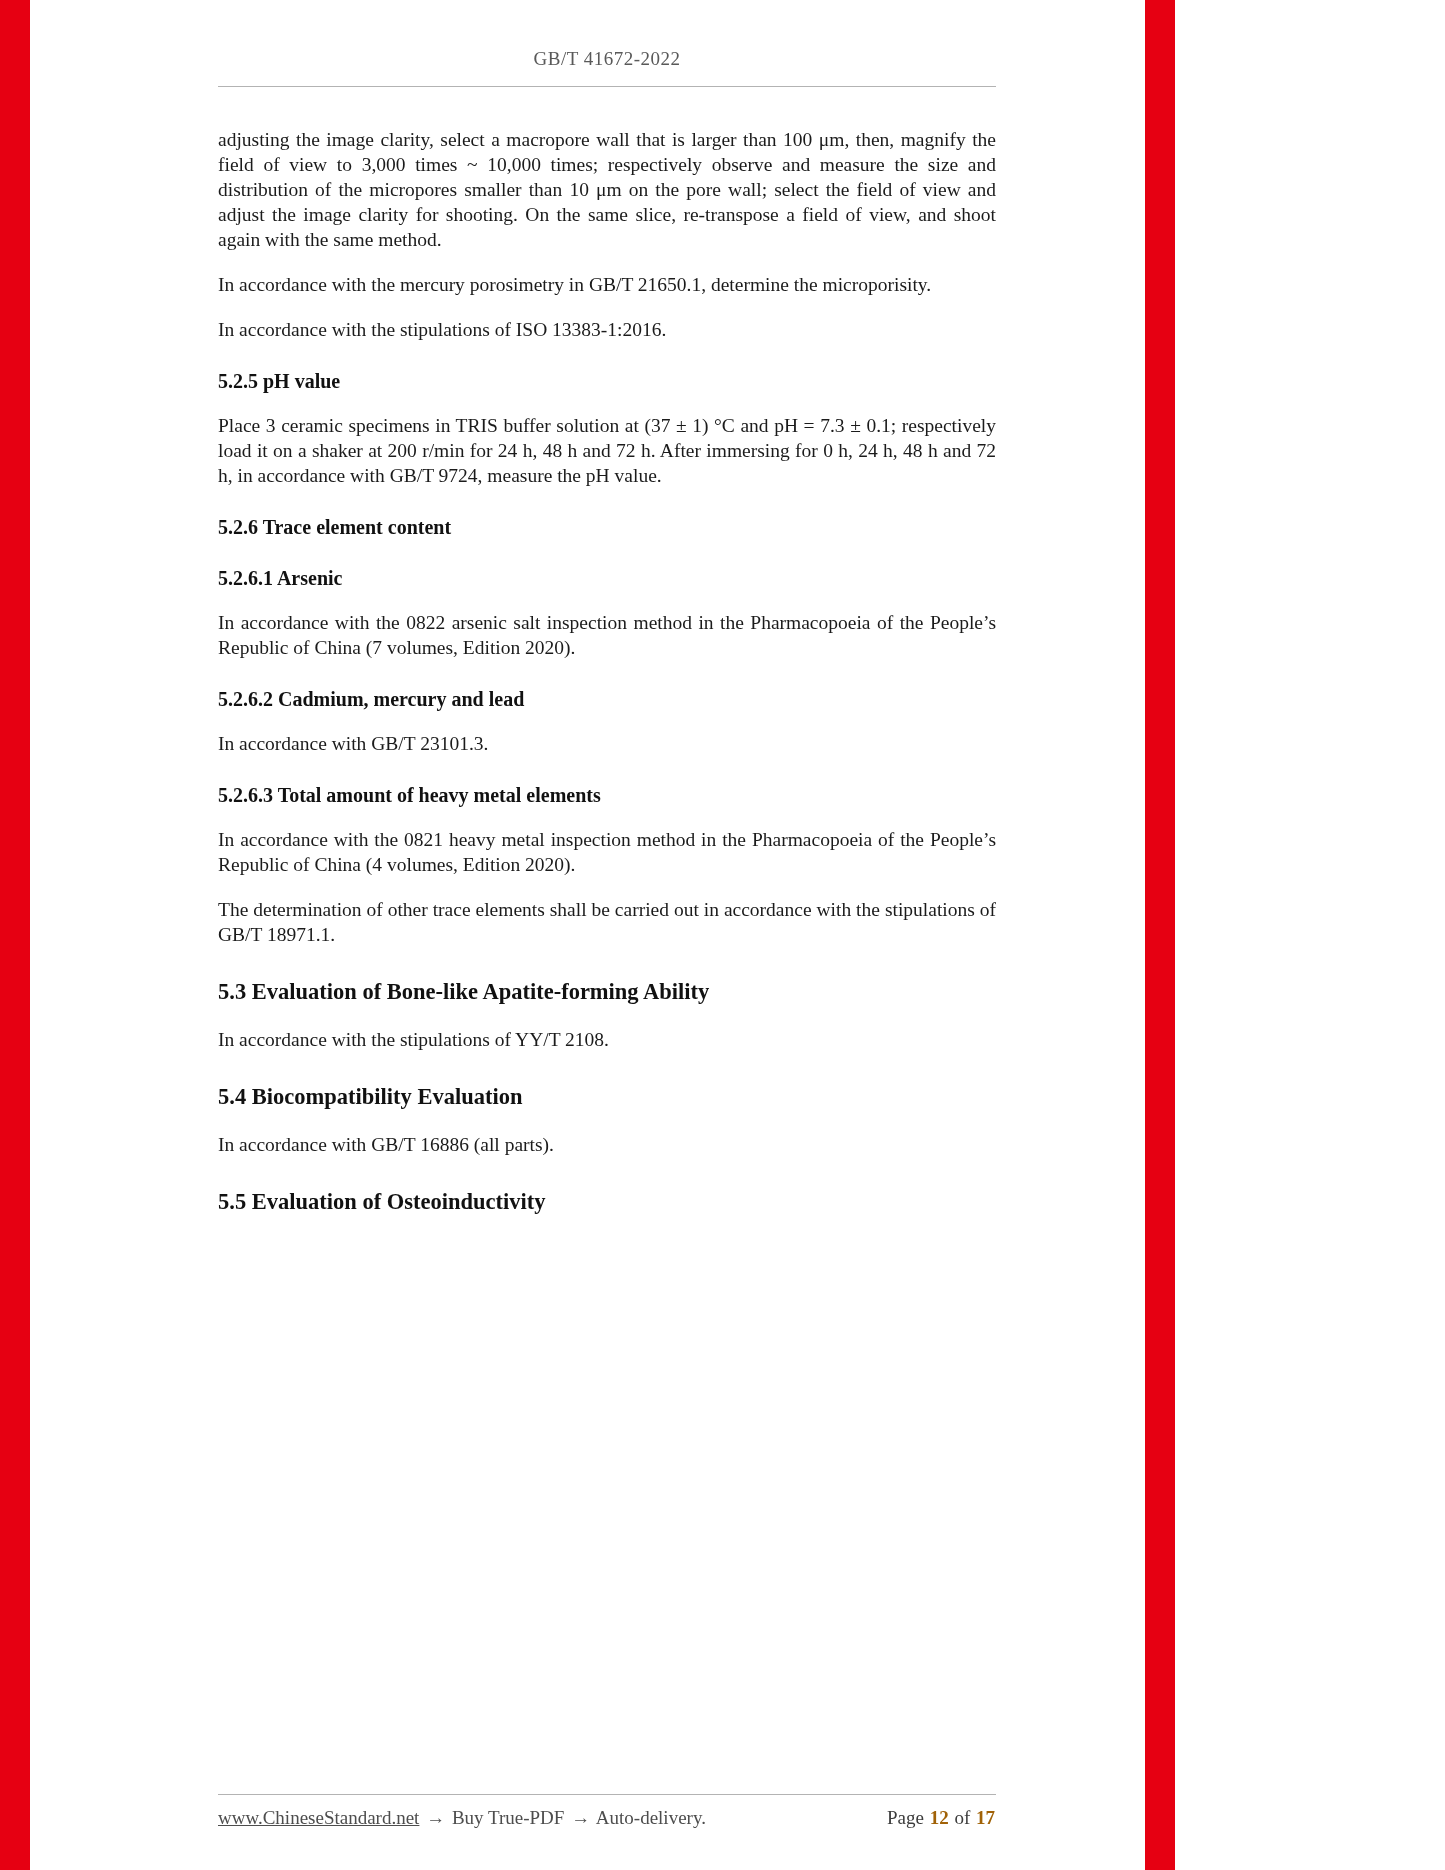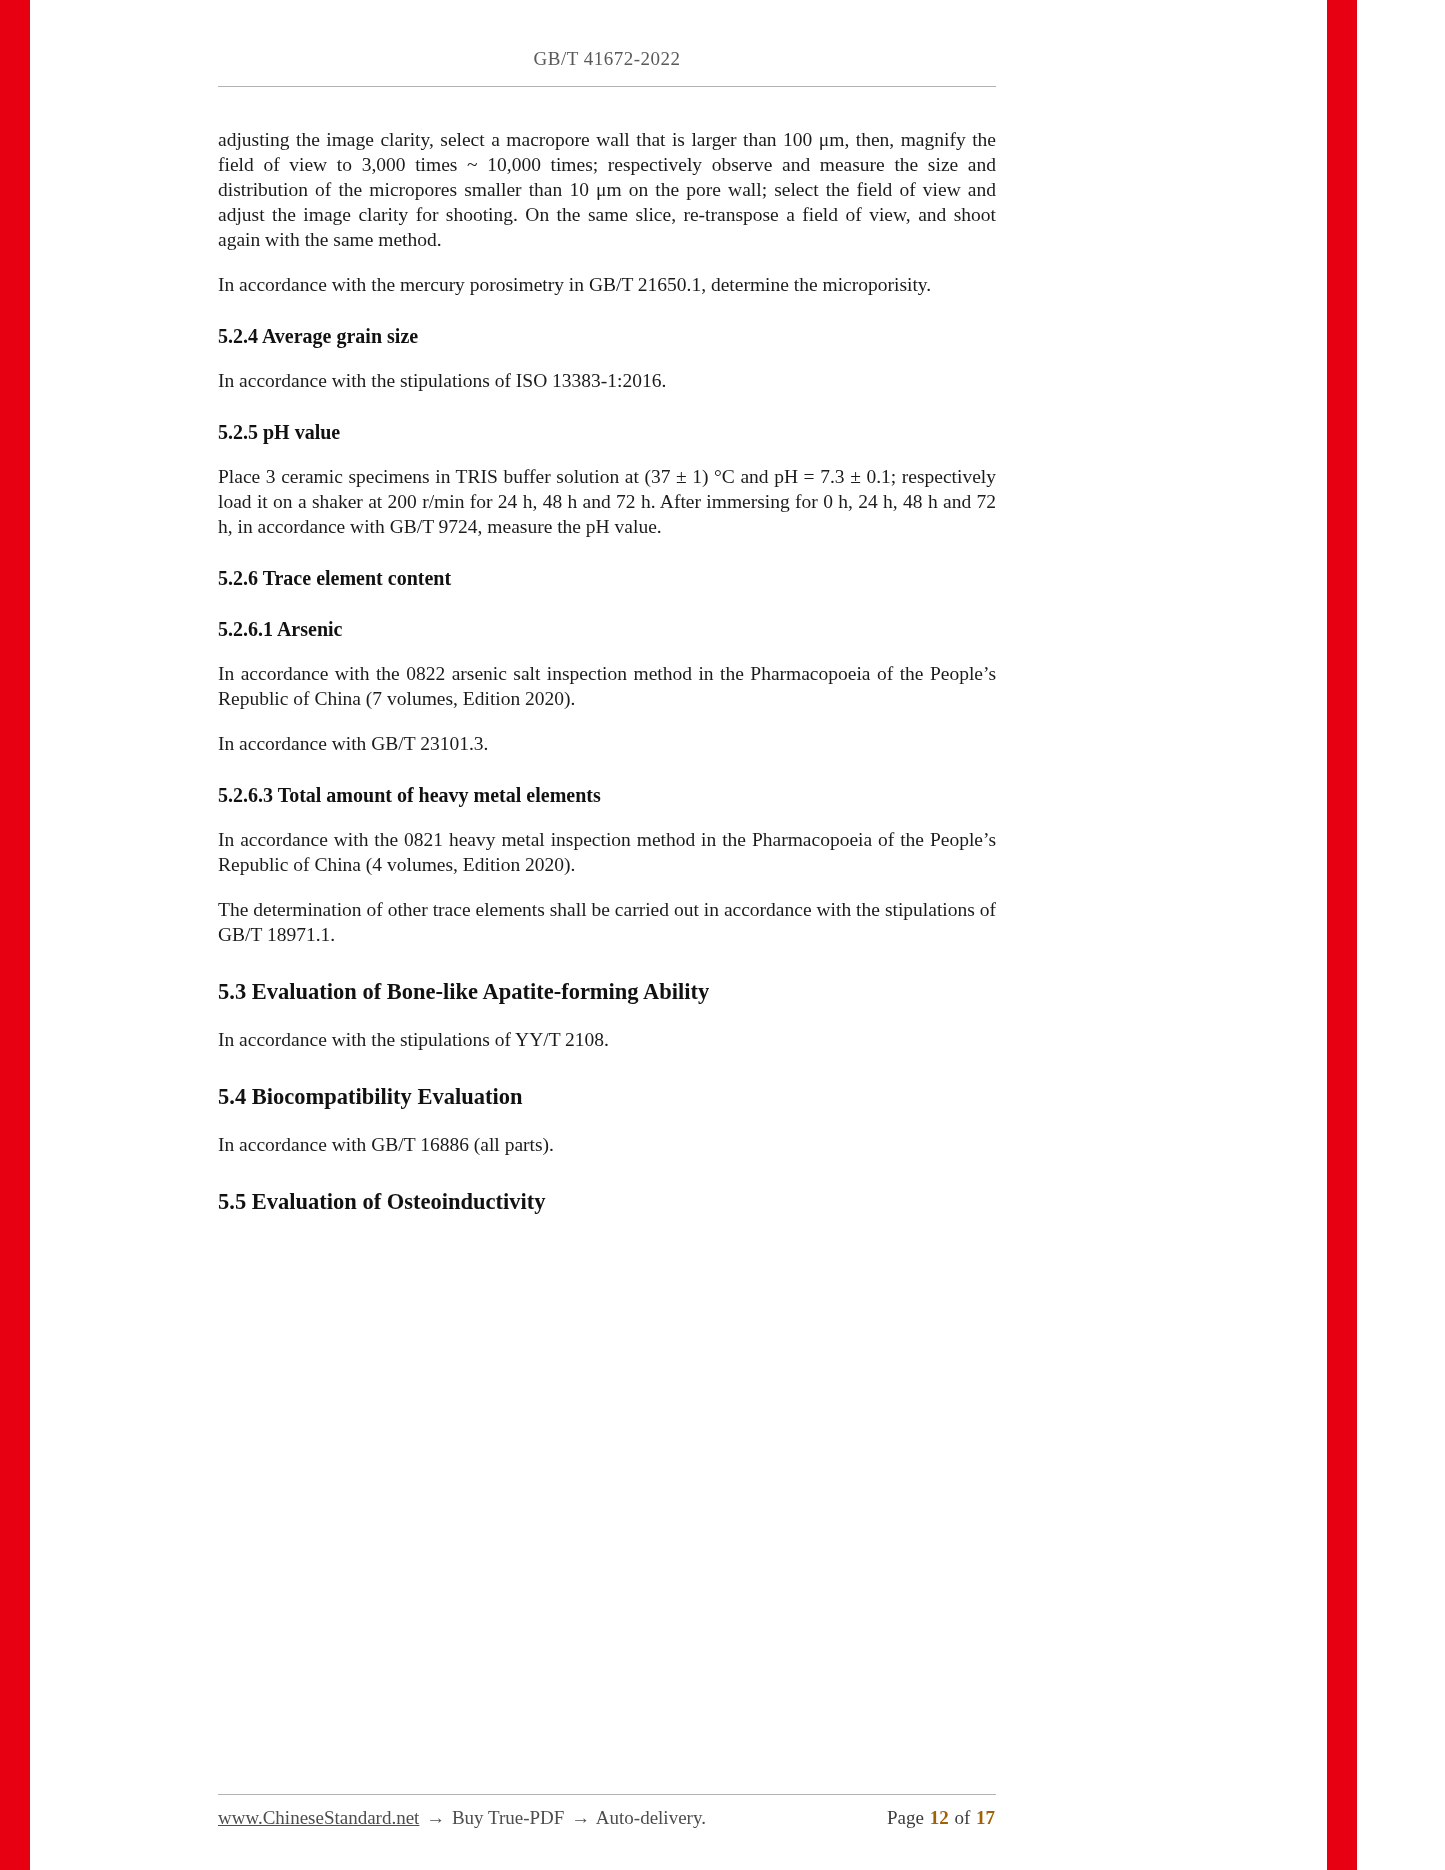--- a/index.html
+++ b/index.html
@@ -1,18 +1,18 @@
 <!DOCTYPE html>
 <html><head>
 <meta charset="utf-8">
 <style>
   html, body { margin: 0; padding: 0; background: #ffffff; }
   .doc {
     position: relative;
-    width: 1357px;
+    width: 1175px;
     height: 1870px;
     background: #ffffff;
     font-family: "Liberation Serif", "DejaVu Serif", serif;
     overflow: hidden;
   }
   .red-bar {
     position: absolute;
     top: 0;
     bottom: 0;
     width: 30px;
@@ -104,27 +104,27 @@
   <div class="content">
 
     <div>
       <div class="header-title">GB/T 41672-2022</div>
       <hr class="rule">
     </div>
 
     <div class="body-blocks">
       <p class="para">adjusting the image clarity, select a macropore wall that is larger than 100 μm, then, magnify the field of view to 3,000 times ~ 10,000 times; respectively observe and measure the size and distribution of the micropores smaller than 10 μm on the pore wall; select the field of view and adjust the image clarity for shooting. On the same slice, re-transpose a field of view, and shoot again with the same method.</p>
       <p class="para">In accordance with the mercury porosimetry in GB/T 21650.1, determine the microporisity.</p>
-      <div class="h3">5.2.4 Average grain size</div>
       <p class="para">In accordance with the stipulations of ISO 13383-1:2016.</p>
       <div class="h3">5.2.5 pH value</div>
       <p class="para">Place 3 ceramic specimens in TRIS buffer solution at (37 ± 1) °C and pH = 7.3 ± 0.1; respectively load it on a shaker at 200 r/min for 24 h, 48 h and 72 h. After immersing for 0 h, 24 h, 48 h and 72 h, in accordance with GB/T 9724, measure the pH value.</p>
       <div class="h3">5.2.6 Trace element content</div>
       <div class="h3">5.2.6.1 Arsenic</div>
       <p class="para">In accordance with the 0822 arsenic salt inspection method in the Pharmacopoeia of the People’s Republic of China (7 volumes, Edition 2020).</p>
+      <div class="h3">5.2.6.2 Cadmium, mercury and lead</div>
       <p class="para">In accordance with GB/T 23101.3.</p>
       <div class="h3">5.2.6.3 Total amount of heavy metal elements</div>
       <p class="para">In accordance with the 0821 heavy metal inspection method in the Pharmacopoeia of the People’s Republic of China (4 volumes, Edition 2020).</p>
       <p class="para">The determination of other trace elements shall be carried out in accordance with the stipulations of GB/T 18971.1.</p>
       <div class="h2">5.3 Evaluation of Bone-like Apatite-forming Ability</div>
       <p class="para">In accordance with the stipulations of YY/T 2108.</p>
       <div class="h2">5.4 Biocompatibility Evaluation</div>
       <p class="para">In accordance with GB/T 16886 (all parts).</p>
       <div class="h2">5.5 Evaluation of Osteoinductivity</div>
     </div>

